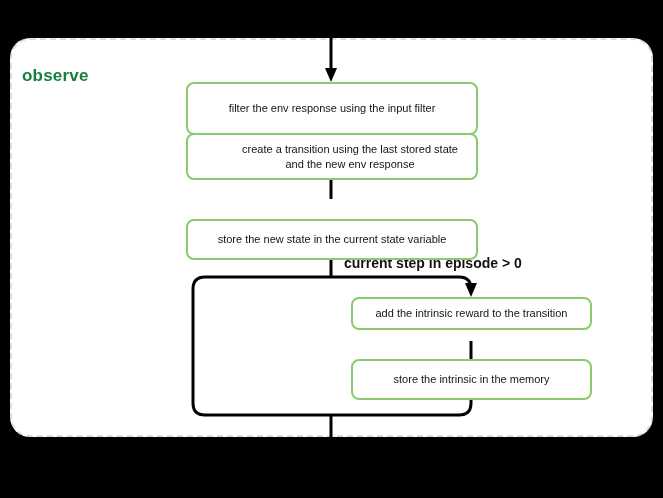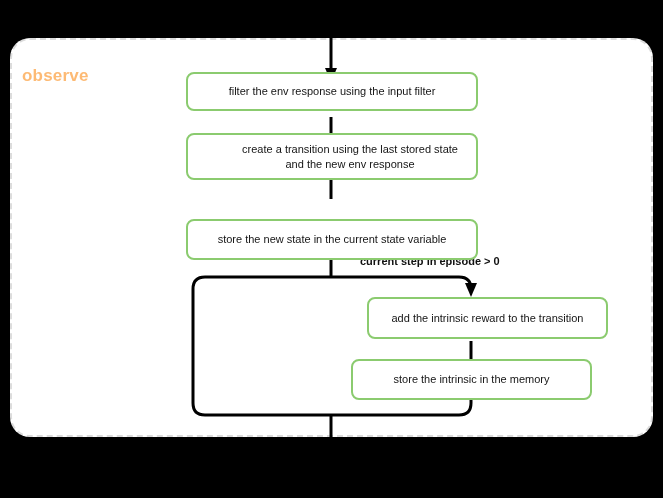--- a/index.html
+++ b/index.html
@@ -27,21 +27,21 @@
     background: #ffffff;
     border: 2px dashed #dcdcdc;
     border-radius: 20px;
   }
   .group-title {
     position: absolute;
     left: 22px;
     top: 66px;
     font-size: 17px;
     font-weight: bold;
-    color: #fdba74;
+    color: #15803d;
     letter-spacing: 0.2px;
     white-space: nowrap;
   }
 
   
   .node {
     position: absolute;
     box-sizing: border-box;
     background: #ffffff;
     border: 2px solid #8bcb6f;
@@ -67,25 +67,24 @@
   }
   .edge-path {
     fill: none;
     stroke: #000000;
     stroke-width: 3;
     stroke-linecap: butt;
     stroke-linejoin: round;
   }
   .edge-label {
     position: absolute;
-    font-size: 11px;
+    font-size: 14px;
     font-weight: bold;
     color: #111111;
     white-space: nowrap;
-    margin-left: 16px;
   }
 </style>
 </head>
 <body>
 
 <div id="canvas">
 
   <div class="group-panel"></div>
   <div class="group-title">observe</div>
 
@@ -108,23 +107,23 @@
 
     <path class="edge-path" d="M471,341 L471,359"></path>
 
     <path class="edge-path" d="M471,399 L471,403 C471,411 467,415 459,415 L343,415 C337,415 331,415 331,415"></path>
 
     <path class="edge-path" d="M331,415 L331,445"></path>
   </svg>
 
   <div class="edge-label" style="left:344px; top:255px;">current step in episode &gt; 0</div>
 
-  <div class="node" style="left:186px; top:72px; width:292px; height:39px;">filter the env response using the input filter</div>
+  <div class="node" style="left:186px; top:82px; width:292px; height:53px;">filter the env response using the input filter</div>
 
   <div class="node" style="left:186px; top:133px; width:292px; height:47px;padding-left:44px;">create a transition using the last stored state and the new env response</div>
 
   <div class="node" style="left:186px; top:199px; width:292px; height:41px;margin-top:20px;">store the new state in the current state variable</div>
 
-  <div class="node" style="left:351px; top:297px; width:241px; height:42px;margin-left:16px;">add the intrinsic reward to the transition</div>
+  <div class="node" style="left:351px; top:297px; width:241px; height:33px;">add the intrinsic reward to the transition</div>
 
   <div class="node" style="left:351px; top:359px; width:241px; height:41px;">store the intrinsic in the memory</div>
 
 </div>
 
 </body></html>

